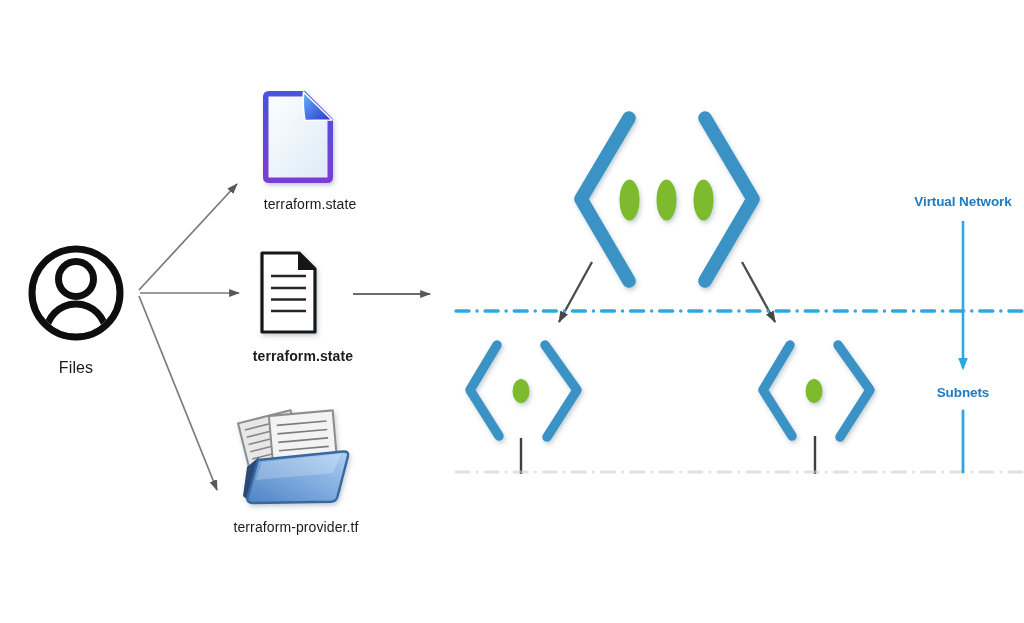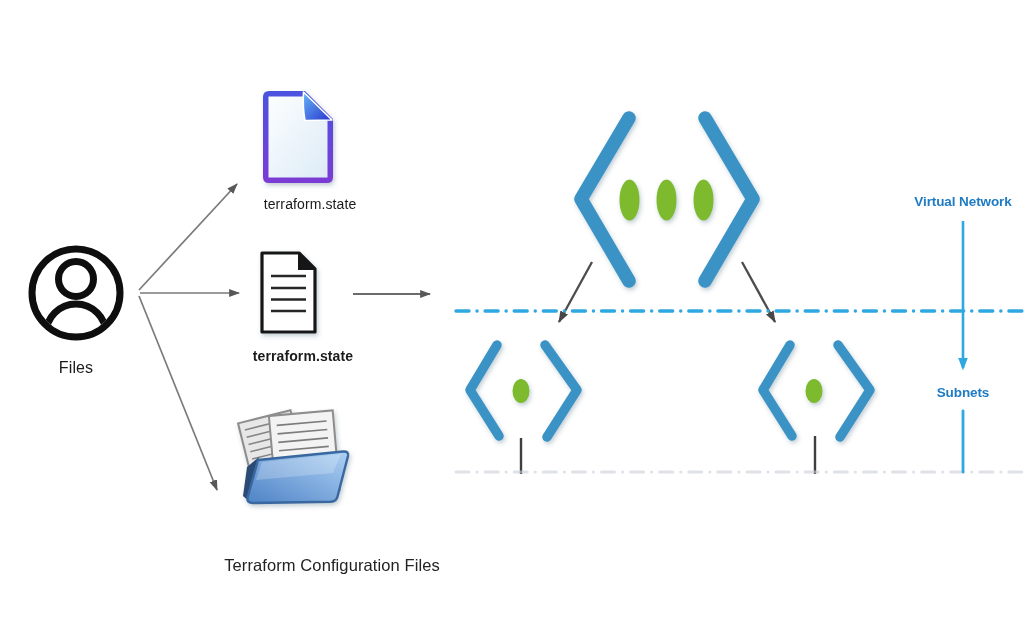--- a/index.html
+++ b/index.html
@@ -148,19 +148,19 @@
       <line x1="963" y1="411" x2="963" y2="472" stroke="#2fa8e1" stroke-width="2.8" stroke-linecap="round"></line>
     </g>
   </svg>
 
   <div class="lbl user" style="left:36px;top:359px;width:80px;">Files</div>
 
   <div class="lbl" style="left:240px;top:197px;width:140px;">terraform.state</div>
 
   <div class="lbl" style="left:233px;top:349px;width:140px;font-weight:bold;">terraform.state</div>
 
+  <div class="lbl" style="left:211px;top:520px;width:170px;">terraform-provider.tf</div>
 
-  <div class="lbl caption" style="left:206px;top:556px;width:252px;">Terraform Configuration Files</div>
 
   <div class="lbl blue" style="left:888px;top:195px;width:150px;">Virtual Network</div>
 
   <div class="lbl blue" style="left:888px;top:386px;width:150px;">Subnets</div>
 </div>
 
 </body></html>

